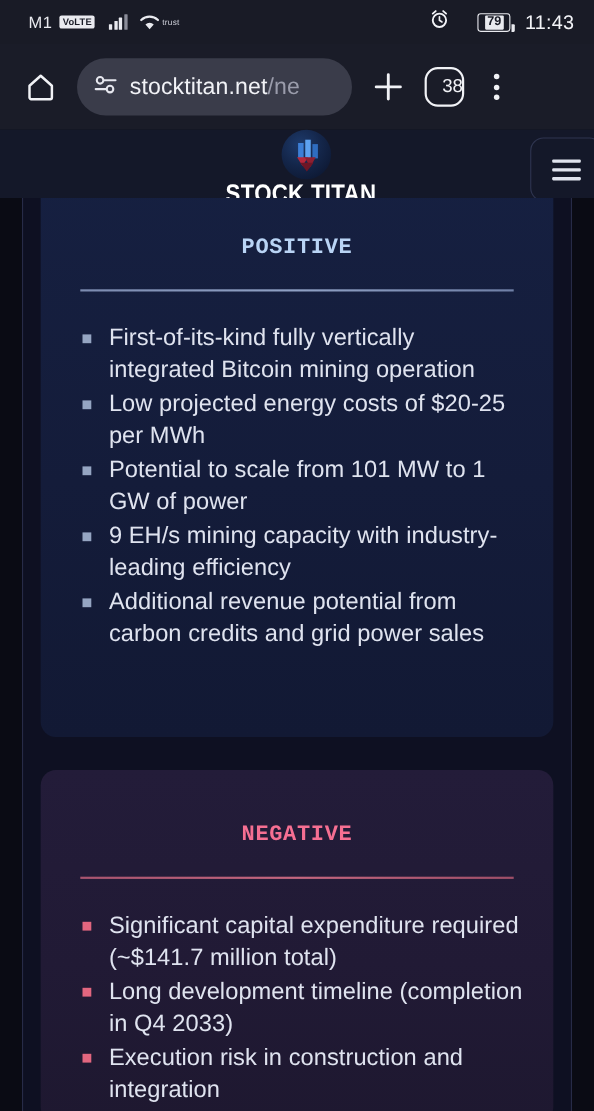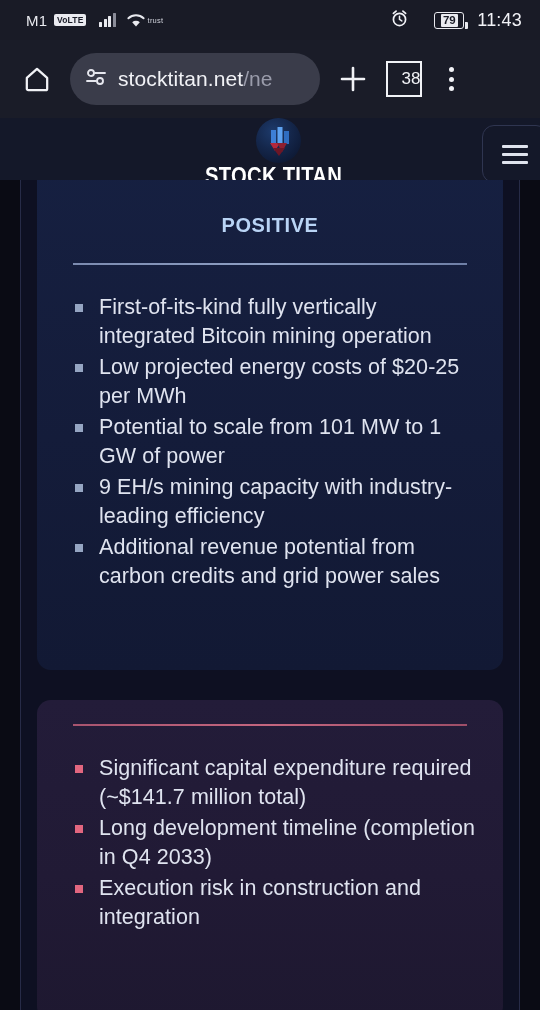--- a/index.html
+++ b/index.html
@@ -50,22 +50,22 @@
   .home-btn { width: 46px; height: 46px; display: flex; align-items: center; justify-content: center; }
   .urlbar {
     flex: 1; height: 52px; background: #3a3c4a; border-radius: 26px;
     display: flex; align-items: center; padding: 0 14px; gap: 10px; overflow: hidden;
     max-width: 250px;
   }
   .url-text { font-size: 21px; color: #f1f2f6; white-space: nowrap; letter-spacing: .1px; }
   .url-text .dim { color: #9a9cab; }
   .newtab-btn { width: 46px; height: 46px; display: flex; align-items: center; justify-content: center; }
   .tabcount {
-    width: 36px; height: 36px; border: 2.5px solid #f1f2f6; border-radius: 0;
-    display: flex; align-items: center; justify-content: center;
+    width: 36px; height: 36px; border: 2.5px solid #f1f2f6; border-radius: 12px;
+    display: flex; align-items: center; justify-content: flex-start;
     font-size: 17px; color: #f1f2f6; font-weight: 500; padding-left: 14px;
   }
   .kebab { width: 38px; height: 46px; display: flex; flex-direction: column;
            align-items: center; justify-content: center; gap: 4.5px; }
   .kebab span { width: 5px; height: 5px; border-radius: 50%; background: #f1f2f6; }
 
   
   .siteheader {
     height: 62px; background: #141829;
     display: flex; align-items: center; padding: 0 0 0 16px; gap: 0;
@@ -109,21 +109,21 @@
   }
   .card-positive {
     top: -26px; height: 516px;
     background: linear-gradient(180deg, #162041 0%, #141c3a 55%, #121934 100%);
   }
   .card-negative {
     top: 520px; bottom: -10px;
     background: linear-gradient(180deg, #231c39 0%, #211a35 55%, #1e1830 100%);
   }
   .card-title {
-    text-align: center; font-family: Liberation Sans, sans-serif;
+    text-align: center; font-family: Liberation Mono, monospace;
     font-weight: bold; font-size: 29px; letter-spacing: .6px;
     font-variant: small-caps; text-transform: lowercase;
   }
   .card-title.pos { color: #b9d4f5; padding-top: 52px; }
   .card-title.neg { color: #f56f92; padding-top: 40px; }
   .divider { height: 1.5px; margin: 24px 36px 0 36px; }
   .divider.pos { background: linear-gradient(90deg, #7c8bb0 0%, #8fa0c4 50%, #6f7fa6 100%); }
   .divider.neg { background: linear-gradient(90deg, #a8546f 0%, #c4667f 50%, #9e4e68 100%); }
   ul.bullets { list-style: none; margin: 28px 26px 0 36px; }
   ul.bullets li {
@@ -249,20 +249,21 @@
         <ul class="bullets pos-bullets">
           <li>First-of-its-kind fully vertically integrated Bitcoin mining operation</li>
           <li>Low projected energy costs of $20-25 per MWh</li>
           <li>Potential to scale from 101 MW to 1 GW of power</li>
           <li>9 EH/s mining capacity with industry-leading efficiency</li>
           <li>Additional revenue potential from carbon credits and grid power sales</li>
         </ul>
       </div>
 
       <div class="card card-negative">
+        <div class="card-title neg">Negative</div>
         <div class="divider neg"></div>
         <ul class="bullets neg-bullets">
           <li>Significant capital expenditure required (~$141.7 million total)</li>
           <li>Long development timeline (completion in Q4 2033)</li>
           <li>Execution risk in construction and integration</li>
         </ul>
       </div>
 
     </div>
   </div>

